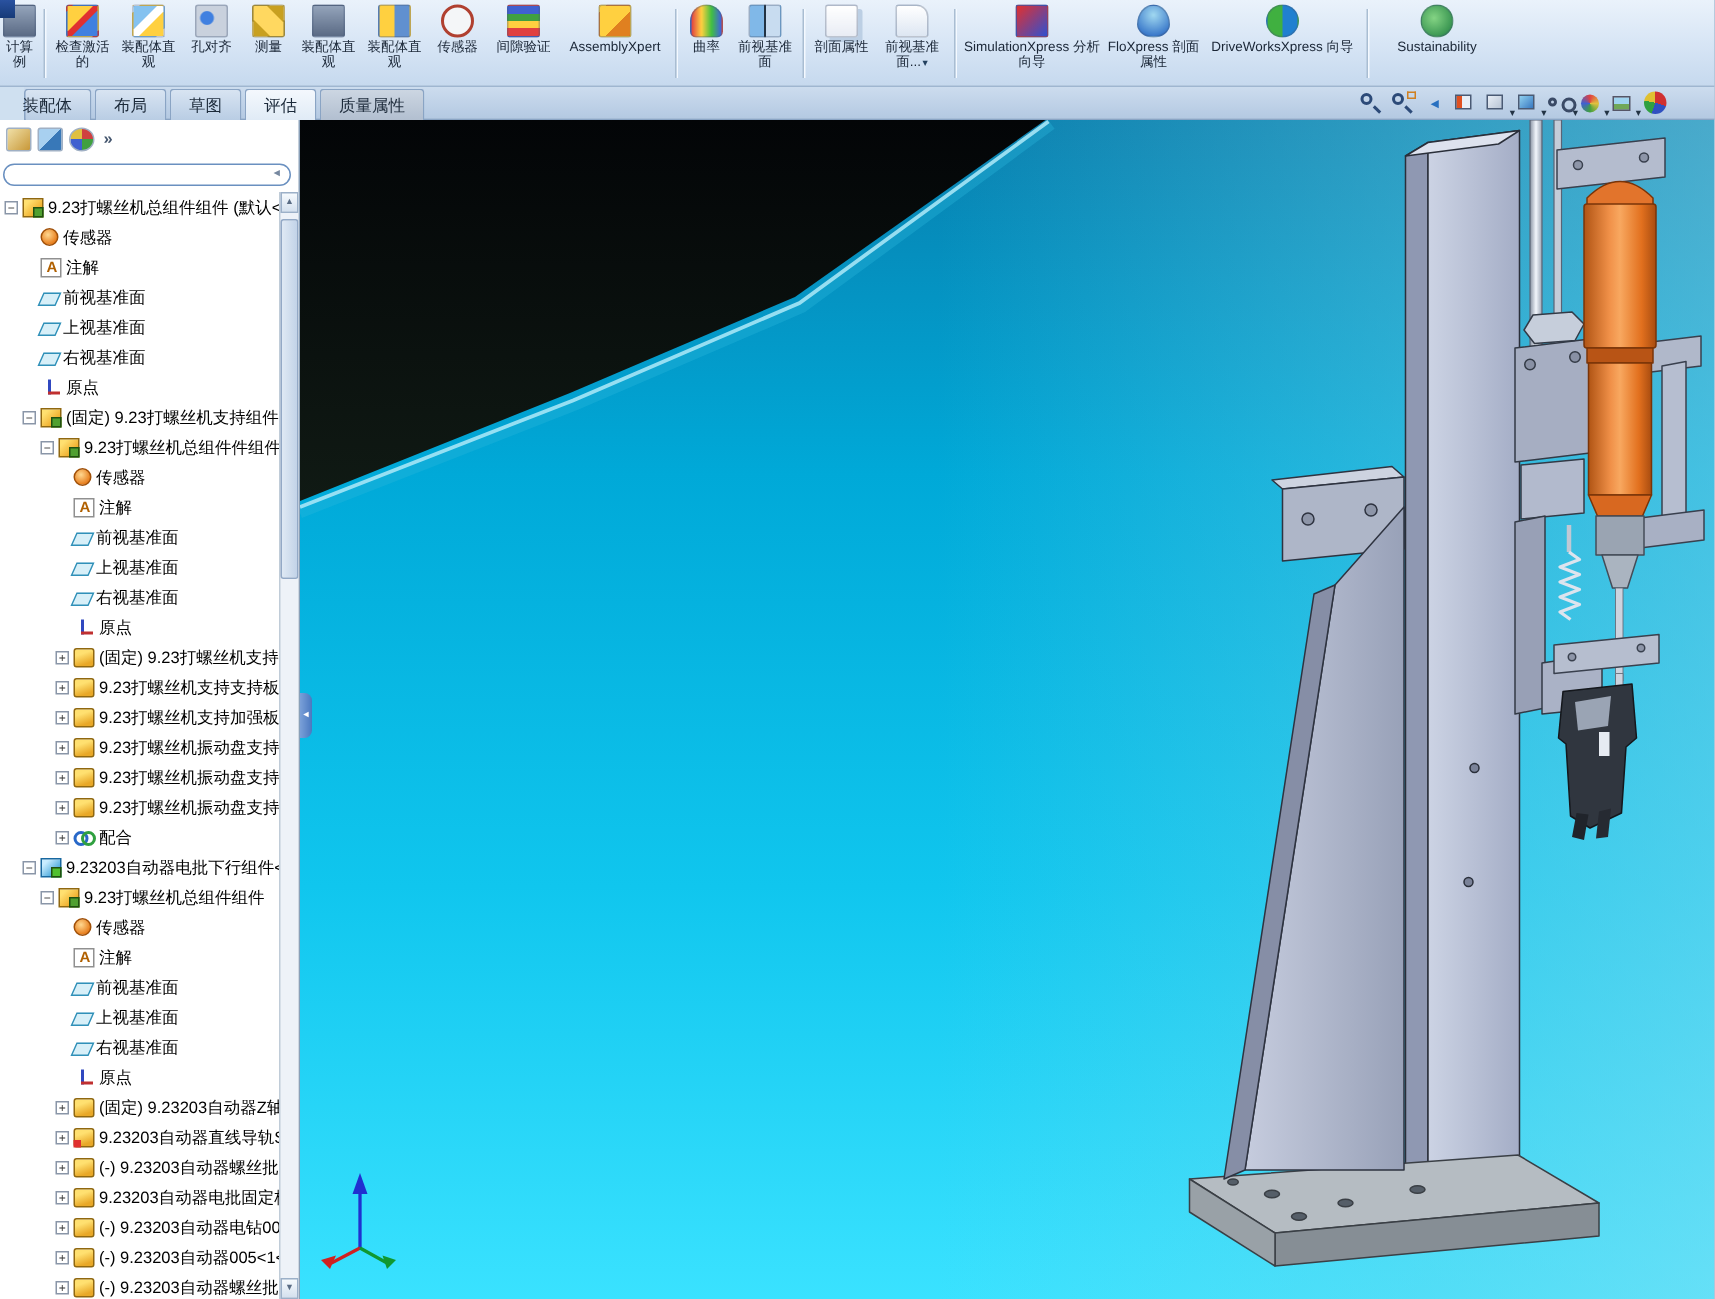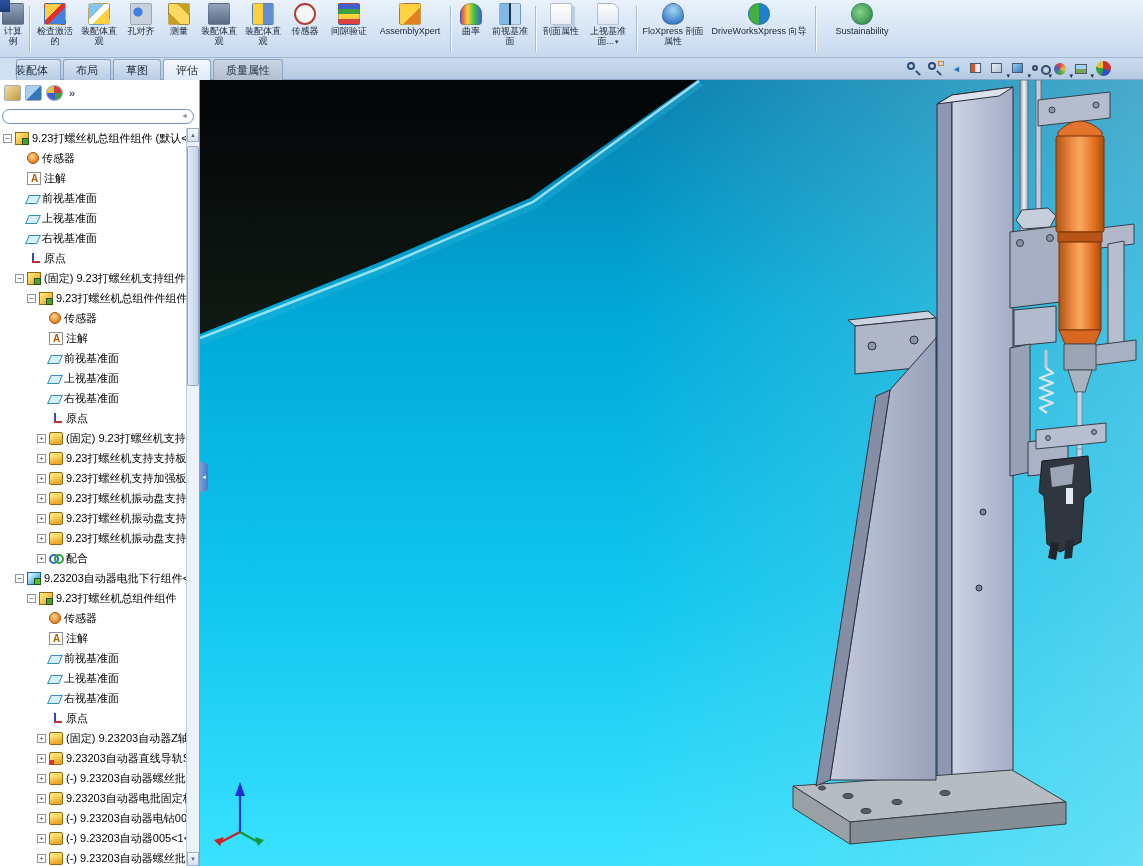--- a/index.html
+++ b/index.html
@@ -167,23 +167,27 @@
         <span class="tbico ic10"></span>
         <span>前视基准面</span>
       </div>
     <div class="tsep"></div>
     <div class="tbtn" style="width:44px">
         <span class="tbico ic11"></span>
         <span>剖面属性</span>
       </div>
     <div class="tbtn" style="width:50px">
         <span class="tbico ic12"></span>
-        <span><span>上视基准面...</span><span class="dd">▾</span></span>
+        <span><span>前视基准面...</span><span class="dd">▾</span></span>
       </div>
     <div class="tsep"></div>
+    <div class="tbtn" style="width:96px">
+        <span class="tbico ic13"></span>
+        <span>SimulationXpress 分析向导</span>
+      </div>
     <div class="tbtn" style="width:66px">
         <span class="tbico ic14"></span>
         <span>FloXpress 剖面属性</span>
       </div>
     <div class="tbtn" style="width:106px">
         <span class="tbico ic15"></span>
         <span>DriveWorksXpress 向导</span>
       </div>
     <div class="tsep"></div>
     <div class="tbtn" style="width:86px">

